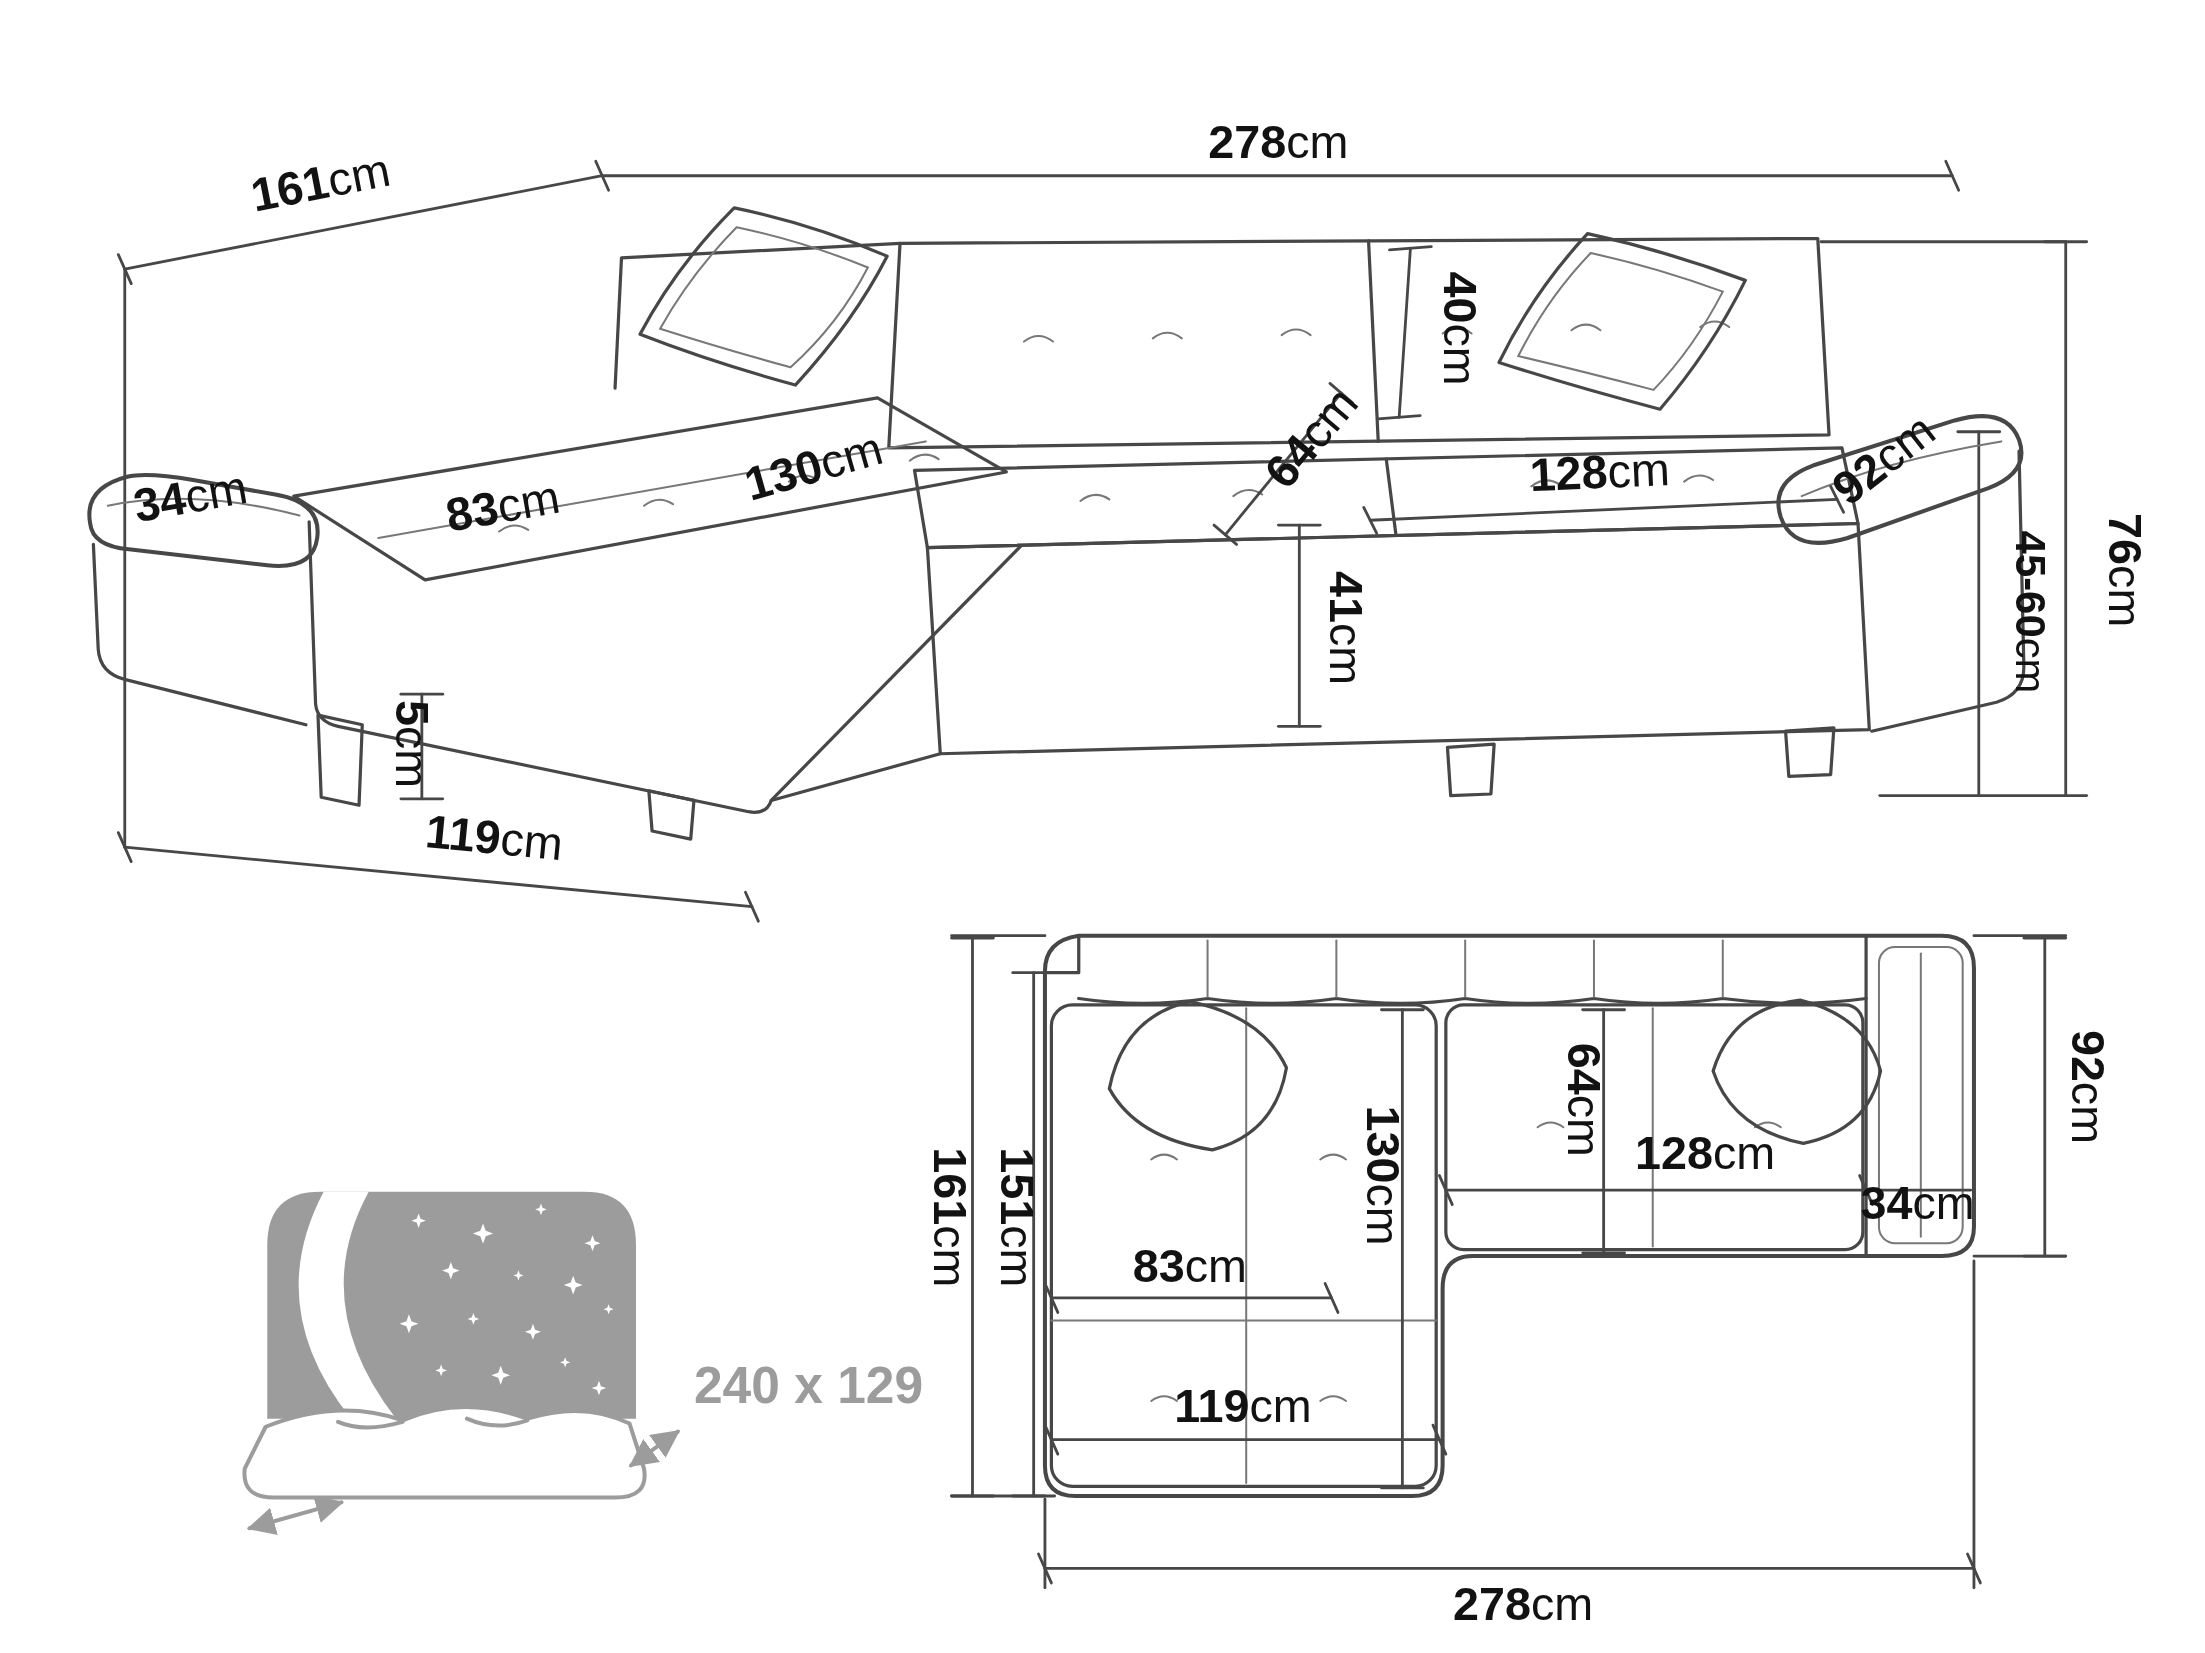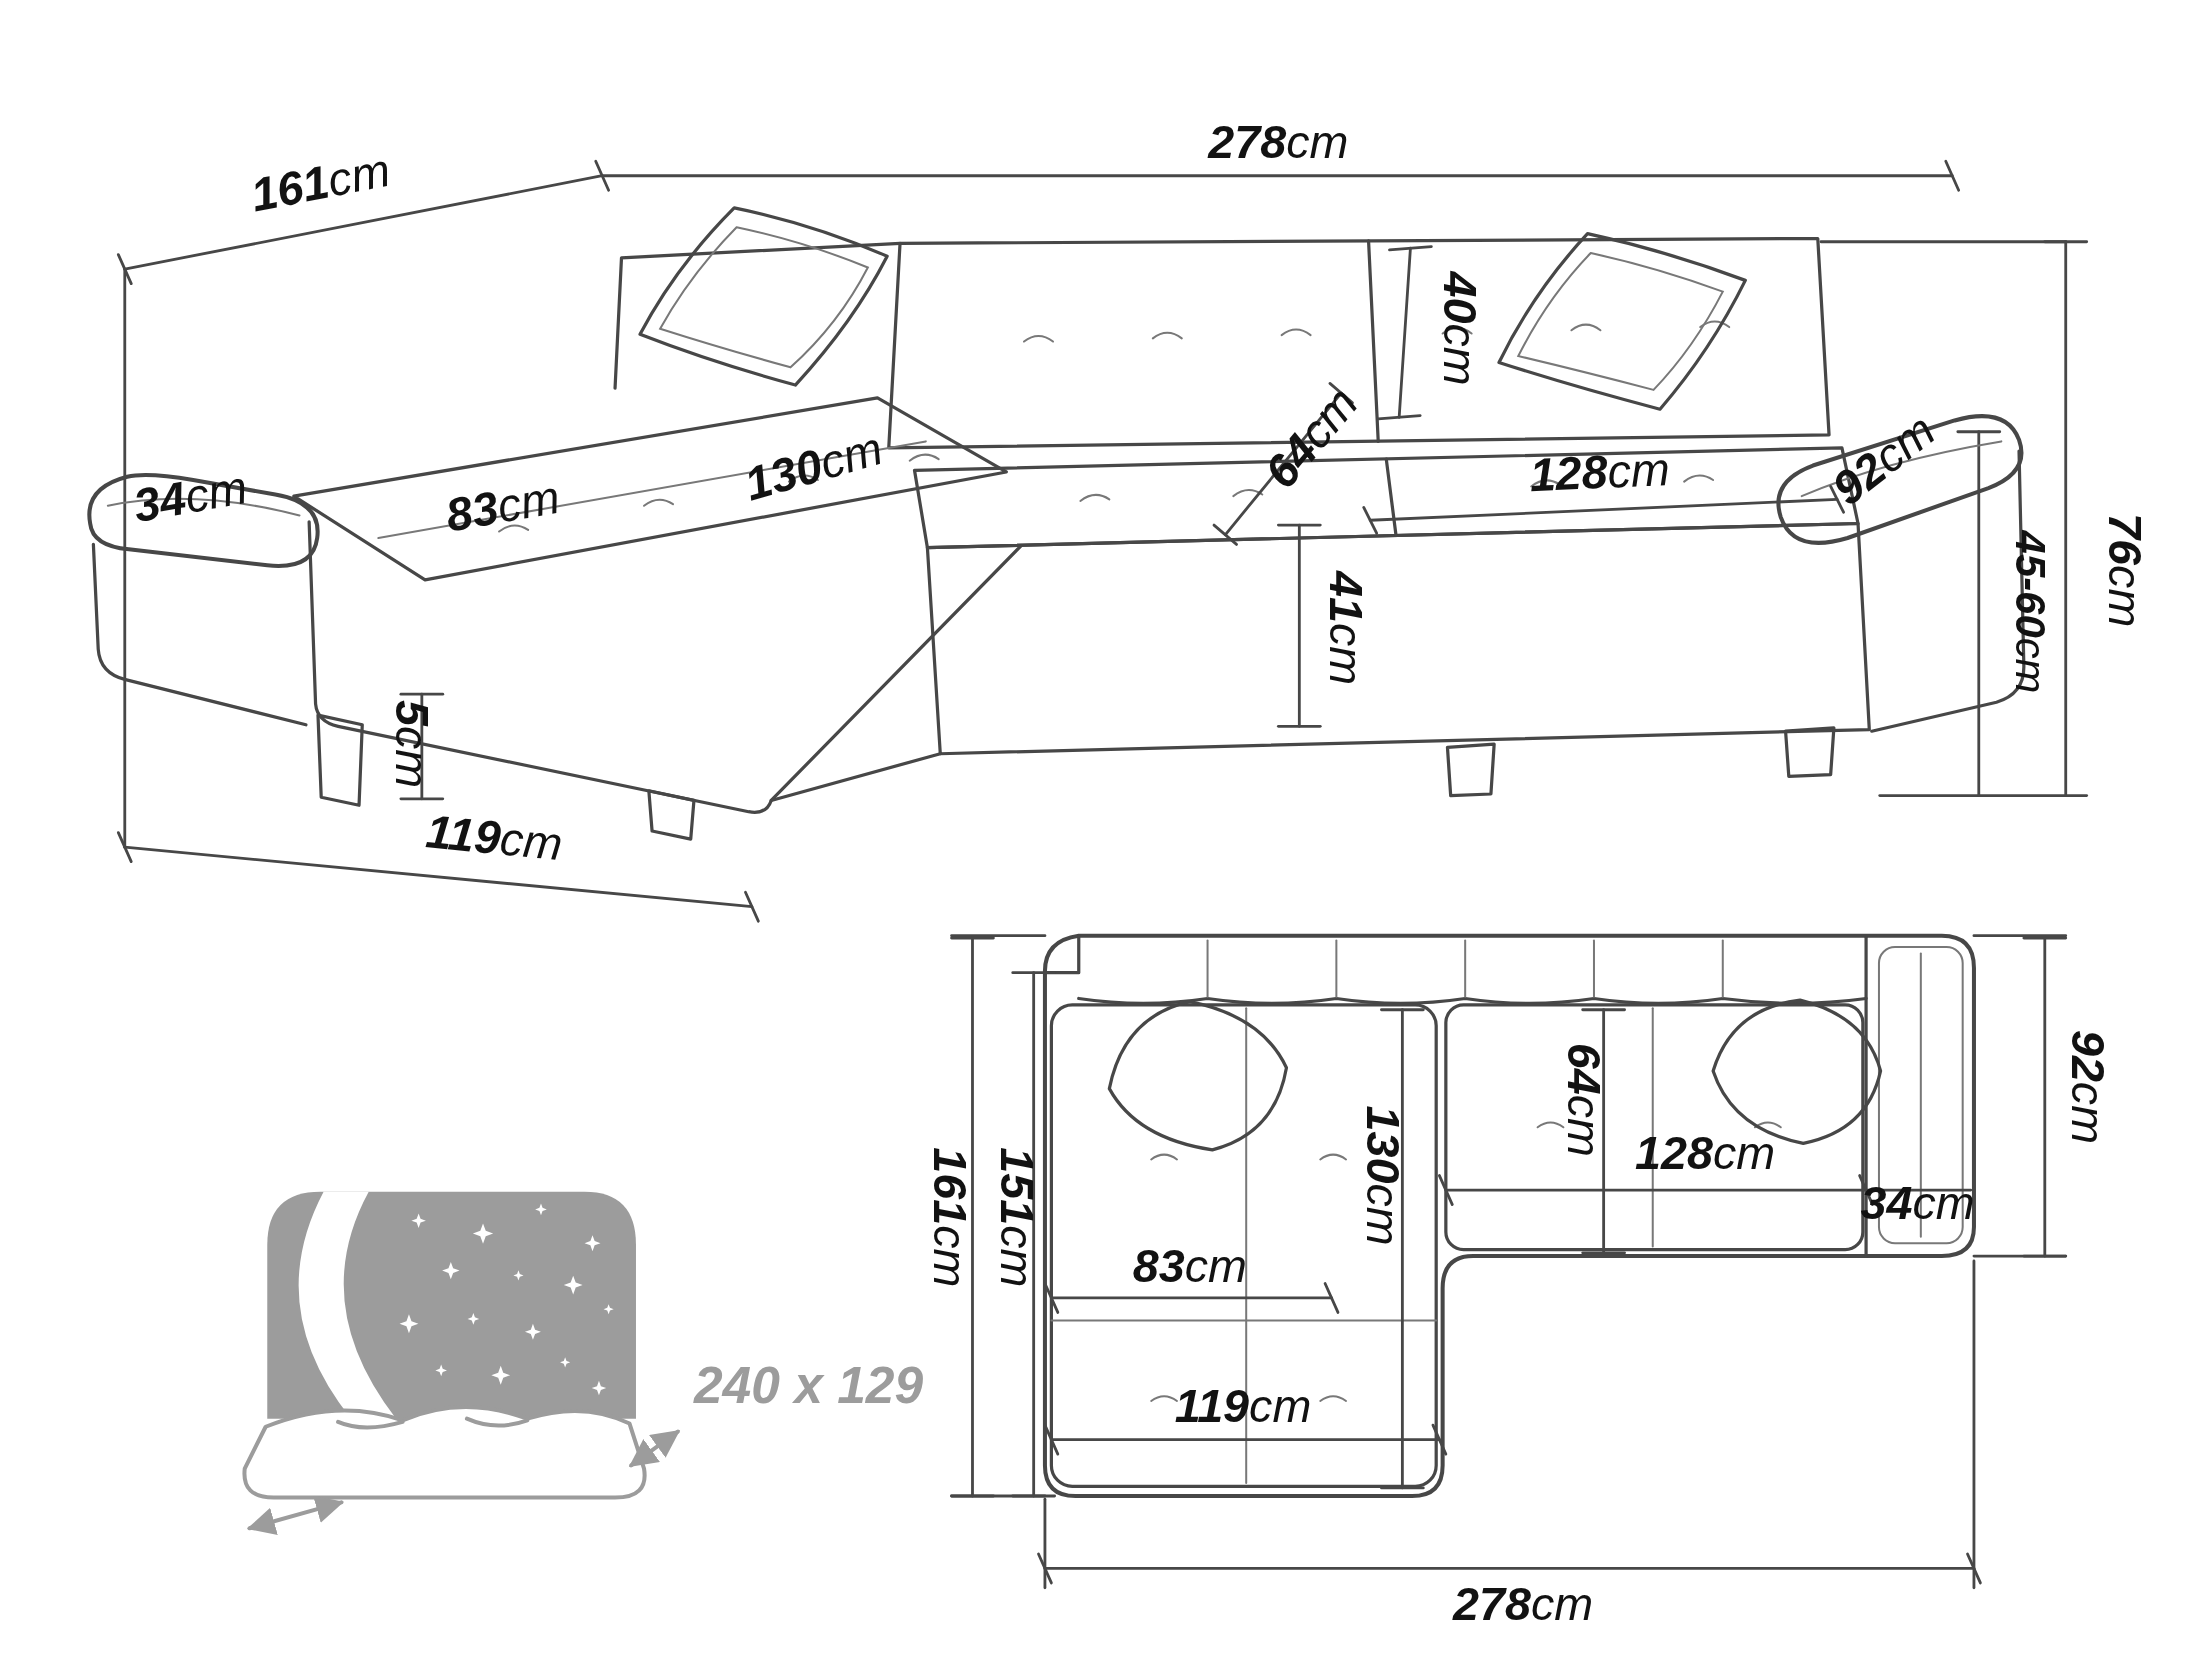--- a/index.html
+++ b/index.html
@@ -1,16 +1,16 @@
 <!DOCTYPE html>
 <html style="font-size:13px"><head>
 <meta charset="utf-8">
 <style>
   html,body{margin:0;padding:0;background:#ffffff;}
-  .page{width:2205px;height:1654px;position:relative;background:#ffffff;overflow:hidden;font-style:italic;}
+  .page{width:2205px;height:1654px;position:relative;background:#ffffff;overflow:hidden;}
   svg{display:block;}
   text{font-family:"Liberation Sans", sans-serif;fill:#121212;}
   .dim{font-size:58px;font-weight:700;}
   .dim-sm{font-size:52px;font-weight:700;}
   .unit{font-weight:400;}
   .bed-label{font-size:64px;font-weight:700;fill:#9c9c9c;}
   .outline{fill:none;stroke:#474747;stroke-width:4;stroke-linecap:round;stroke-linejoin:round;}
   .outline-thick{fill:none;stroke:#474747;stroke-width:5;stroke-linecap:round;stroke-linejoin:round;}
   .dimline{fill:none;stroke:#474747;stroke-width:3.5;stroke-linecap:round;}
   .thin{fill:none;stroke:#787878;stroke-width:2.5;stroke-linecap:round;}

